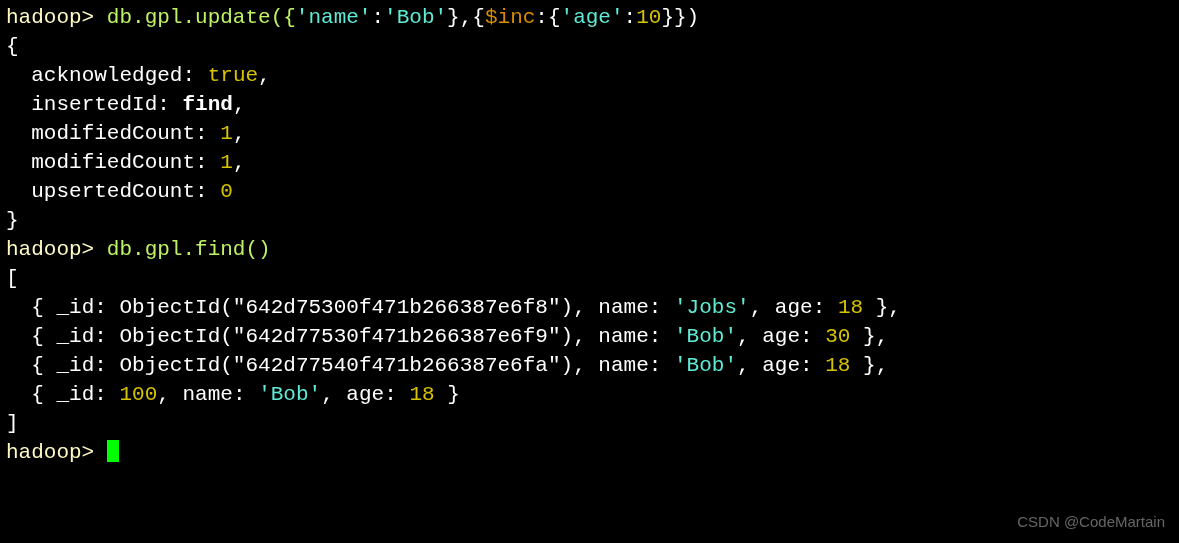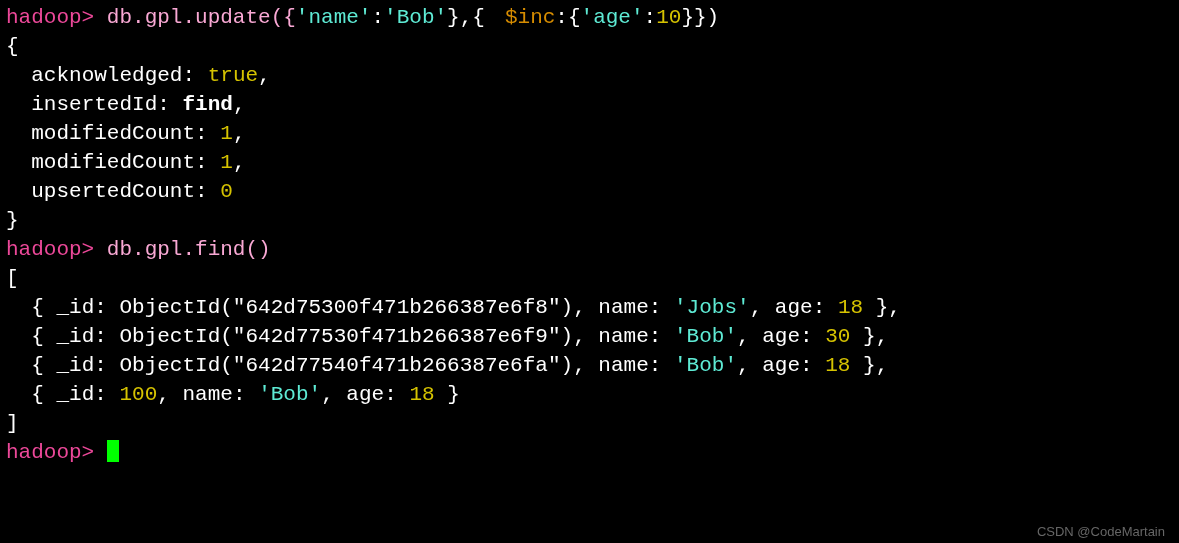--- a/index.html
+++ b/index.html
@@ -9,43 +9,43 @@
       font-family: "Consolas", "Courier New", monospace;
       font-size: 21px;
       line-height: 1.38;
       padding: 4px 6px;
       width: 1179px;
       height: 543px;
       overflow: hidden;
       position: relative;
     }
     .line { white-space: pre; }
-    .prompt { color: #ec4899; }
-    .cmd { color: #f9a8d4; margin-top: 36px; }
+    .prompt { color: #fef9c3; }
+    .cmd { color: #bef264; margin-top: 36px; }
     .string-green { color: #5eead4; }
-    .orange { color: #d68c00; margin-left: 20px; }
+    .orange { color: #d68c00; }
     .number-yellow { color: #d6c300; }
     .bool-yellow { color: #d6c300; font-weight: normal; }
     .null-white { color: #ffffff; font-weight: bold; }
     .key { color: #ffffff; }
     .punct { color: #ffffff; }
     .cursor {
       display: inline-block;
       width: 12px;
       height: 22px;
       background: #00ff00;
       vertical-align: text-bottom;
       margin-bottom: 2px;
     }
     .watermark {
       position: absolute;
       right: 14px;
-      bottom: 2px;
+      bottom: 10px;
       color: #666666;
-      font-size: 13px;
+      font-size: 15px;
       font-family: Arial, sans-serif;
     }
   </style>
 </head>
 <body>
 
 <div class="line"><span class="prompt">hadoop&gt;</span> <span class="cmd">db.gpl.update({</span><span class="string-green">'name'</span><span class="punct">:</span><span class="string-green">'Bob'</span><span class="punct">},{</span><span class="orange">$inc</span><span class="punct">:{</span><span class="string-green">'age'</span><span class="punct">:</span><span class="number-yellow">10</span><span class="punct">}})</span></div>
 <div class="line">{</div>
 <div class="line">  <span class="key">acknowledged</span>: <span class="bool-yellow">true</span>,</div>
 <div class="line">  <span class="key">insertedId</span>: <span class="null-white">find</span>,</div>

